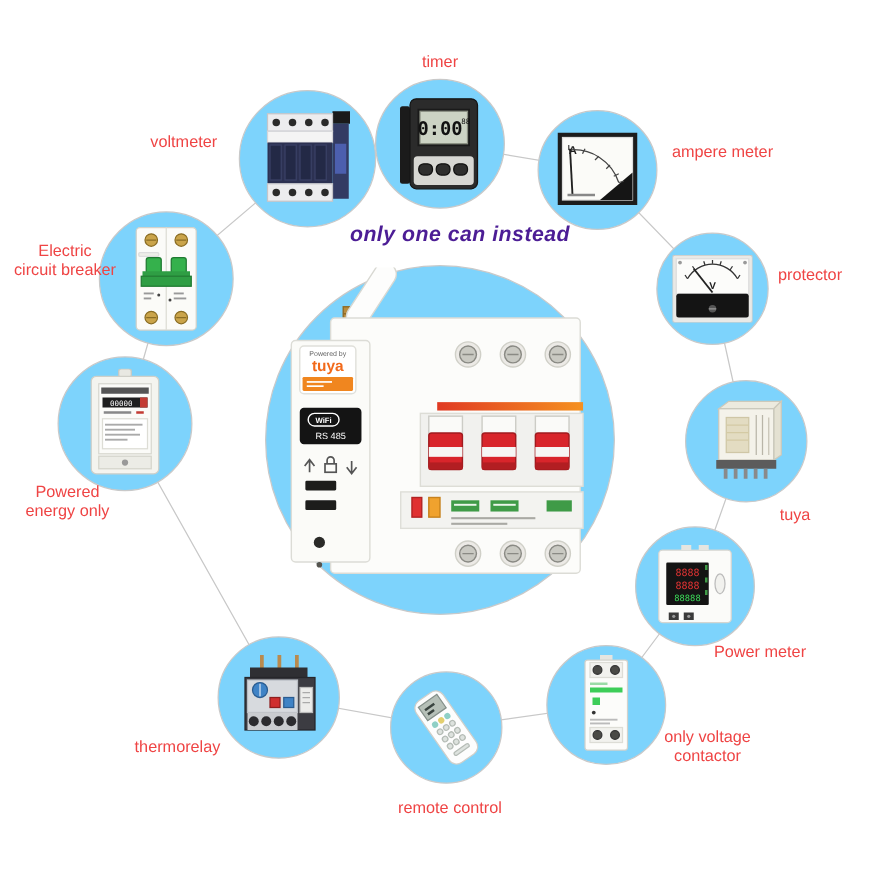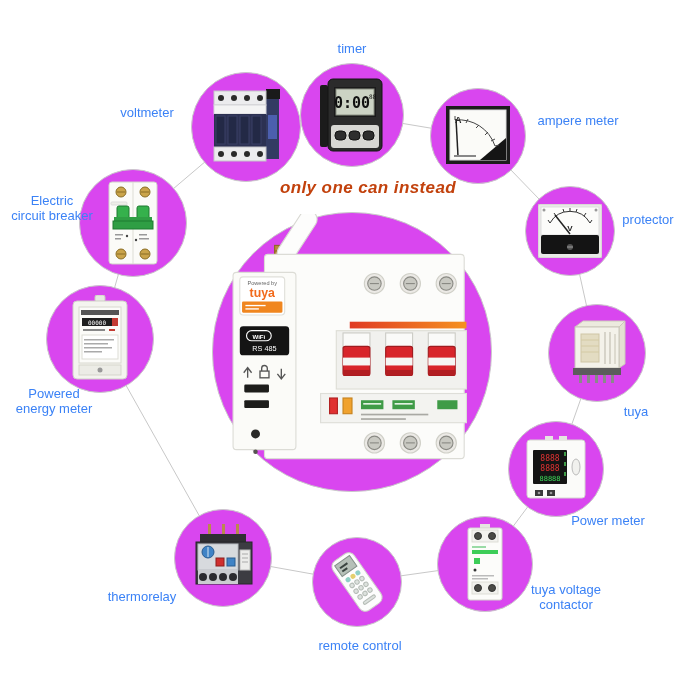--- a/index.html
+++ b/index.html
@@ -1,24 +1,24 @@
 <!DOCTYPE html>
 <html><head>
 <meta charset="utf-8">
 <style>
   html,body{margin:0;padding:0;background:#fff;}
   #stage{position:relative;width:700px;height:700px;background:#fff;overflow:hidden;
          font-family:"Liberation Sans",sans-serif;}
   #wires{position:absolute;left:0;top:0;z-index:0;}
-  .circle{position:absolute;z-index:1;background:#d946ef;border:1px solid #c9c9c9;
+  .circle{position:absolute;z-index:1;background:#7dd3fc;border:1px solid #c9c9c9;
           border-radius:50%;box-sizing:border-box;display:flex;align-items:center;justify-content:center;}
-  .label{position:absolute;z-index:2;transform:translate(-50%,-50%);font-size:13px;color:#3b82f6;
+  .label{position:absolute;z-index:2;transform:translate(-50%,-50%);font-size:13px;color:#ef4444;
          text-align:center;line-height:1.18;white-space:nowrap;}
   #tagline{position:absolute;z-index:2;left:368px;top:188px;transform:translate(-50%,-50%);
-           font-size:17px;font-weight:bold;font-style:italic;color:#c2410c;letter-spacing:.4px;white-space:nowrap;}
+           font-size:17px;font-weight:bold;font-style:italic;color:#4c1d95;letter-spacing:.4px;white-space:nowrap;}
   
   #c-center     {left:212px;top:212px;width:280px;height:280px;}
   #c-timer      {left:300px;top:63px; width:104px;height:104px;}
   #c-contactor  {left:191px;top:72px; width:110px;height:110px;}
   #c-ampere     {left:430px;top:88px; width:96px; height:96px;}
   #c-voltmeter  {left:525px;top:186px;width:90px; height:90px;}
   #c-relay      {left:548px;top:304px;width:98px; height:98px;}
   #c-power      {left:508px;top:421px;width:96px; height:96px;align-items:center;}
   #c-ovp        {left:437px;top:516px;width:96px; height:96px;}
   #c-remote     {left:312px;top:537px;width:90px; height:90px;}
@@ -394,27 +394,27 @@
     </svg>
   </div>
 
   <div class="label" style="left:352px;top:49px">timer</div>
   <div class="label" style="left:147px;top:113px">voltmeter</div>
   <div class="label" style="left:578px;top:121px">ampere meter</div>
   <div class="label" style="left:648px;top:220px">protector</div>
   <div class="label" style="left:636px;top:412px">tuya</div>
   <div class="label" style="left:608px;top:521px">Power meter</div>
   <div class="label" style="left:566px;top:597px">
-    <span>tuya voltage</span><br>
+    <span>only voltage</span><br>
     <span>contactor</span>
   </div>
   <div class="label" style="left:360px;top:646px">remote control</div>
   <div class="label" style="left:142px;top:597px">thermorelay</div>
   <div class="label" style="left:54px;top:401px">
     <span>Powered</span><br>
-    <span>energy meter</span>
+    <span>energy only</span>
   </div>
   <div class="label" style="left:52px;top:208px">
     <span>Electric</span><br>
     <span>circuit breaker</span>
   </div>
 
 </div>
 
 </body></html>

